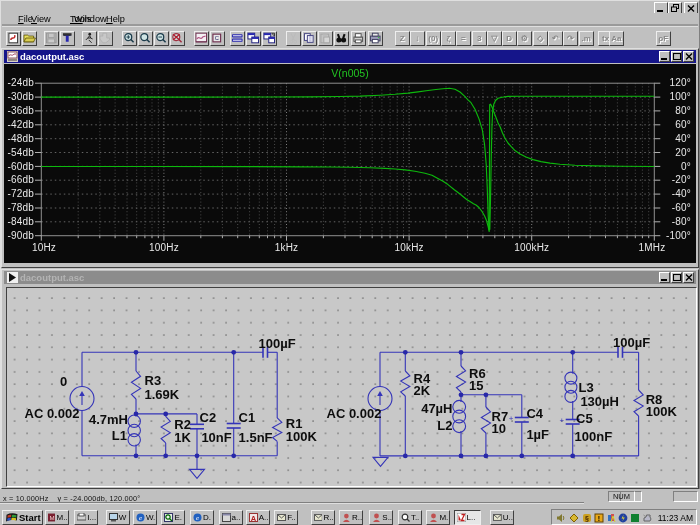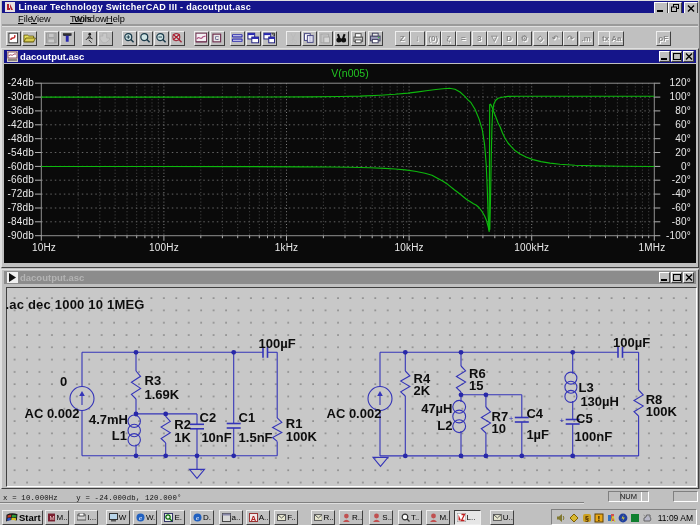--- a/index.html
+++ b/index.html
@@ -32,21 +32,21 @@
   border:1px solid #404040; border-top-color:#dfdfdf; border-left-color:#dfdfdf; }
 #schtitle { position:absolute; left:2px; top:1px; width:692px; height:13px; background:#8c8c8c; }
 #schtitle .txt { position:absolute; left:16px; top:1px; color:#b4b4b4; font-size:9.5px; font-weight:bold; }
 #schcanvas { position:absolute; left:4px; top:17px; width:691px; height:200px;
   background-color:#c8c8c8;
   background-image:radial-gradient(circle at 1px 1px, #8e8e8e 0.62px, rgba(0,0,0,0) 0.95px);
   background-size:12.45px 12.3px; background-position:6.6px 9.1px;
   border:1px solid #404040; border-bottom-color:#fff; border-right-color:#fff; }
 #actext { position:absolute; left:5.5px; top:296.5px; font-size:13px; font-weight:bold; color:#0d0d0d; letter-spacing:0.2px; }
 #statusbar { position:absolute; left:0; top:489px; width:700px; height:14px; background:#c0c0c0; }
-#statusbar .txt { position:absolute; left:3px; top:4.5px; font-size:7.3px; color:#111; letter-spacing:0.2px;font-family:Liberation Mono, monospace; }
+#statusbar .txt { position:absolute; left:3px; top:4.5px; font-size:7.3px; color:#111; letter-spacing:0.2px; }
 .spane { position:absolute; top:2px; height:11px; border:1px solid #fff;
   border-top-color:#808080; border-left-color:#808080; font-size:7.5px; color:#111;
   display:flex; align-items:center; justify-content:center; }
 #taskbar { position:absolute; left:0; top:503px; width:584px; height:22px; background:#c0c0c0;
   border-top:1px solid #dfdfdf; box-shadow:0 -1px 0 #808080; }
 #startbtn { position:absolute; left:2px; top:6px; width:41px; height:15px; background:#c0c0c0;
   border-top:1px solid #eee; border-left:1px solid #eee; border-right:1px solid #404040;
   border-bottom:1px solid #404040; display:flex; align-items:center; gap:1px; padding-left:2px; }
 #startbtn b { font-size:9.5px; }
 .task { position:absolute; top:6px; height:15px; background:#c0c0c0;
@@ -57,27 +57,20 @@
 .task.pressed { background:#e6e6e6; border-top:1px solid #404040; border-left:1px solid #404040;
   border-right:1px solid #eee; border-bottom:1px solid #eee; }
 #tray { position:absolute; left:551px; top:5px; width:146px; height:16px;
   border:1px solid #fff; border-top-color:#808080; border-left-color:#808080; }
 #tray .time { position:absolute; right:3px; top:3px; font-size:8.5px; color:#000; }
 </style></head>
 <body>
 <div id="root">
 <div id="app"></div>
 
-<div id="titlebar">
-  <svg style="position:absolute;left:3px;top:1px" width="10" height="10" viewBox="0 0 10 10">
-        <rect width="10" height="10" fill="#e8e0e0"></rect>
-        <path d="M2 8 V2 h2 v4 h1 V2 l3 6 H6 L5 5 V8 Z" fill="#b02030"></path>
-      </svg>
-  <span class="txt">Linear Technology SwitcherCAD III - dacoutput.asc</span>
-</div>
 <div class="wbtn" style="left:654px;top:2px;width:14px;height:12px;font-size:8px">
       <svg width="8" height="7" viewBox="0 0 8 7">
         <rect x="0" y="5" width="6" height="2" fill="#000"></rect>
       </svg>
     </div>
     <div class="wbtn" style="left:668px;top:2px;width:14px;height:12px;font-size:8px">
       <svg width="8" height="8" viewBox="0 0 8 8">
         <rect x="2.5" y="0.5" width="5" height="4" fill="none" stroke="#000"></rect>
         <rect x="0.5" y="3" width="5" height="4.5" fill="#c0c0c0" stroke="#000"></rect>
       </svg>
@@ -486,21 +479,20 @@
 <div id="schwin">
   <div id="schtitle">
     <svg style="position:absolute;left:3px;top:1px" width="11" height="11" viewBox="0 0 11 11">
           <rect width="11" height="11" fill="#f0f0f0"></rect>
           <path d="M2 1 L9 5.5 L2 10 Z" fill="#101010"></path>
         </svg>
     <span class="txt">dacoutput.asc</span>
   </div>
   <div id="schcanvas"></div>
 </div>
-<div id="actext">.ac dec 1000 10 1MEG</div>
 <svg width="688" height="200" viewBox="0 0 688 200" style="position:absolute;left:6px;top:286px">
 <line x1="76" y1="66.3" x2="257" y2="66.3" stroke="#3434b8" stroke-width="1.1"></line>
 <line x1="257" y1="60.8" x2="257" y2="71.8" stroke="#3434b8" stroke-width="1.6"></line>
       <line x1="261.5" y1="60.8" x2="261.5" y2="71.8" stroke="#3434b8" stroke-width="1.6"></line>
 <line x1="261.5" y1="66.3" x2="271.2" y2="66.3" stroke="#3434b8" stroke-width="1.1"></line>
 <line x1="271.2" y1="66.3" x2="271.2" y2="131.9" stroke="#3434b8" stroke-width="1.1"></line>
 <polyline points="271.2,131.9 275.8,136.4 266.6,141.4 275.8,146.5 266.6,151.5 271.2,155.4" fill="none" stroke="#3434b8" stroke-width="1.1" stroke-linejoin="miter"></polyline>
 <line x1="271.2" y1="155.4" x2="271.2" y2="169.8" stroke="#3434b8" stroke-width="1.1"></line>
 <line x1="271.2" y1="169.8" x2="76" y2="169.8" stroke="#3434b8" stroke-width="1.1"></line>
 <line x1="76" y1="66.3" x2="76" y2="101" stroke="#3434b8" stroke-width="1.1"></line>
@@ -637,21 +629,21 @@
     </div>
     <div class="wbtn" style="left:683px;top:272px;width:11px;height:11px;font-size:7px">
       <svg width="8" height="7" viewBox="0 0 8 7">
         <path d="M1 0.5 L7 6.5 M7 0.5 L1 6.5" stroke="#000" stroke-width="1.4"></path>
       </svg>
     </div>
 
 <div id="statusbar">
   <span class="txt">x = 10.000Hz&nbsp;&nbsp;&nbsp;&nbsp;y = -24.000db, 120.000°</span>
   <div class="spane" style="left:620px;width:22px"></div>
-  <div class="spane" style="left:608px;width:41px">NUM</div>
+  <div class="spane" style="left:608px;width:27px">NUM</div>
   <div class="spane" style="left:673px;width:25px"></div>
 </div>
 
 <div id="taskbar">
   <div id="startbtn">
     <svg width="13" height="11" viewBox="0 0 13 11">
           <path d="M1.5 2.8 Q6.5 0.2 12.5 2.2 L11.8 8.6 Q6.5 6.8 1 9.4 Z" fill="#181818"></path>
           <path d="M2.6 3.4 Q4.5 2.4 6.3 2.8 L6 5.3 Q4.2 4.9 2.4 5.8 Z" fill="#c03828"></path>
           <path d="M7.0 2.9 Q9.2 2.6 11.4 3.2 L11.2 5.6 Q9 5.1 6.7 5.4 Z" fill="#2f9a38"></path>
           <path d="M2.3 6.4 Q4.1 5.5 5.9 5.9 L5.7 8.2 Q3.9 7.9 2.1 8.8 Z" fill="#2850c8"></path>
@@ -798,15 +790,15 @@
           <circle cx="5" cy="5" r="4.4" fill="#2040a0"></circle>
           <path d="M5.8 1.5 L3.5 5.5 h2 L4.2 8.5 L6.8 4.5 h-2 Z" fill="#f0e030"></path>
         </svg>
         <svg style="position:absolute;left:78px;top:3px" width="10" height="10" viewBox="0 0 10 10">
           <rect x="1" y="1" width="8" height="8" fill="#108030"></rect>
         </svg>
         <svg style="position:absolute;left:90px;top:3px" width="10" height="10" viewBox="0 0 10 10">
           <path d="M2 8 Q1 4 4 4 Q4 1 6 2 Q9 1 8 4 Q10 6 8 8 Z" fill="#b8b8c8" stroke="#666"></path>
           <path d="M1.5 2 L4 4 M8.5 2 L7 4" stroke="#888"></path>
         </svg>
-        <span class="time">11:09 AM</span>
+        <span class="time">11:23 AM</span>
       </div>
 </div>
 </div>
 </body></html>

